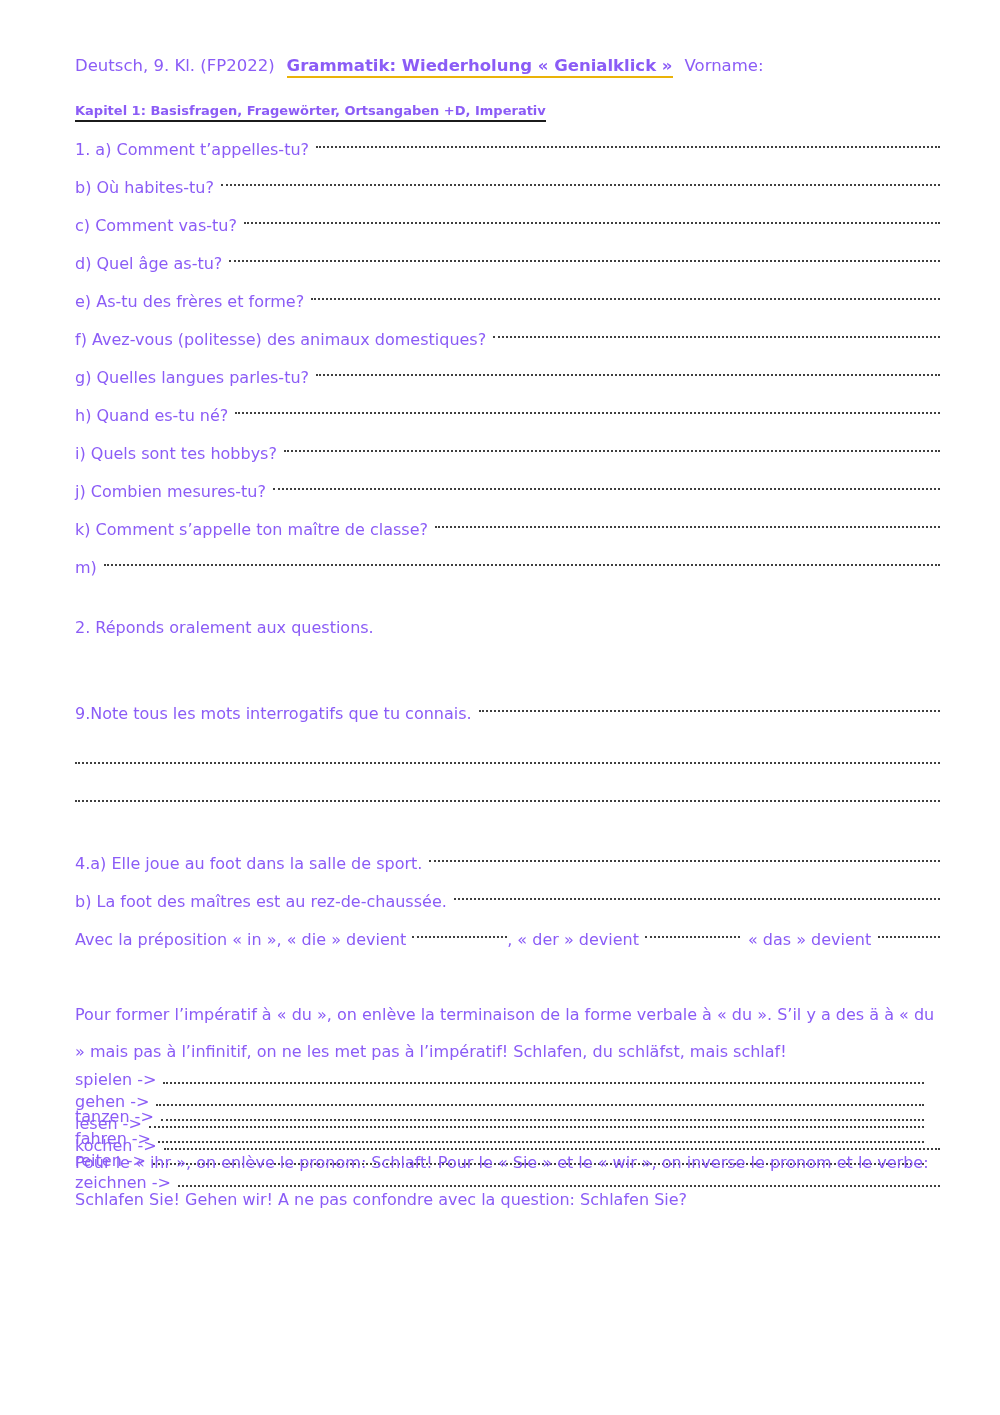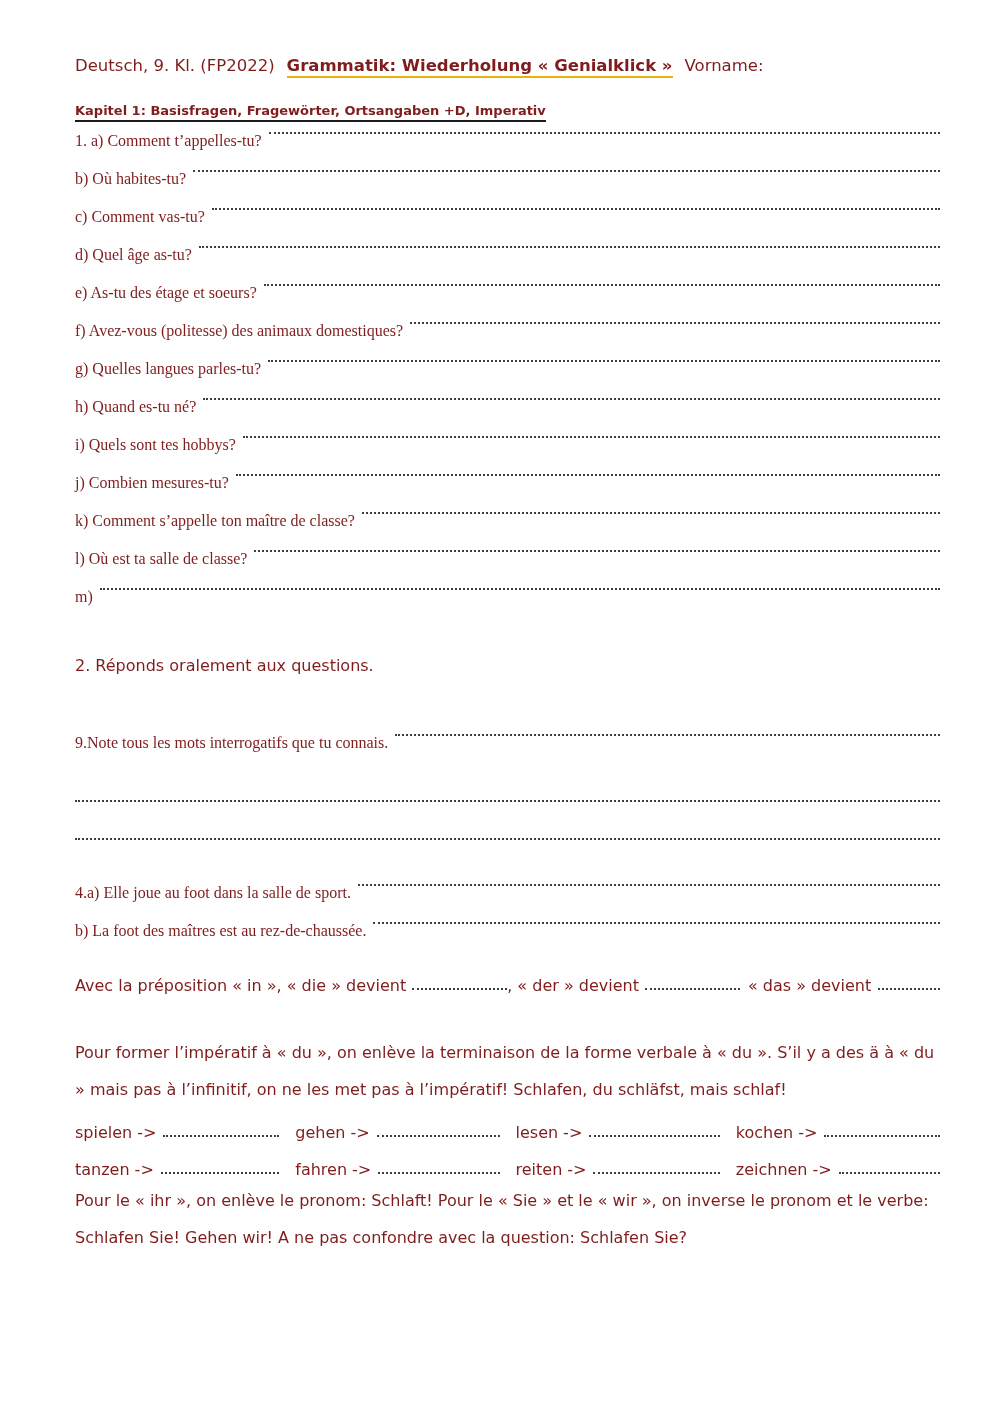--- a/index.html
+++ b/index.html
@@ -2,43 +2,43 @@
 <html><head>
 <meta charset="utf-8">
 <style>
   * { box-sizing: border-box; }
   html, body { margin: 0; padding: 0; background: #ffffff; }
   .page {
     width: 1000px; height: 1415px;
     padding: 56px 60px 0 75px;
     font-family: "DejaVu Sans", sans-serif;
     font-size: 16px;
-    color: #7f1d1d;
+    color: #8b5cf6;
     background: #ffffff;
   }
   .header-row { display: flex; align-items: baseline; gap: 12px; font-size: 16.5px; }
   .doc-title { font-weight: bold; border-bottom: 2px solid #eab308; padding-bottom: 1px; }
   .chapter-wrap { margin-top: 22px; }
   .chapter-heading { display: inline-block; font-weight: bold; font-size: 13px; border-bottom: 2px solid #1b1b1b; padding-bottom: 2px; }
   .qlist { margin-top: 10px; }
-  .q-row { display: flex; align-items: flex-start; height: 38px; font-family: Liberation Serif, serif; }
+  .q-row { display: flex; align-items: center; height: 38px; }
   .q-text { white-space: nowrap; padding-bottom: 3px; }
   .dots { flex: 1 1 auto; border-bottom: 2px dotted #3f3f3f; margin-left: 7px; margin-bottom: 8px; min-width: 20px; }
   .dots.no-gap { margin-left: 0; }
   .ex2-row { margin-top: 30px; height: 38px; display: flex; }
   .ex3-block { margin-top: 40px; }
   .writing-line { height: 38px; display: flex; align-items: flex-end; }
   .ex4-block { margin-top: 36px; }
-  .prep-row { display: flex; align-items: flex-end; height: 38px; }
+  .prep-row { display: flex; align-items: center; height: 38px; }
   .prep-row .part { white-space: nowrap; padding-bottom: 3px; }
   .dots-fixed { border-bottom: 2px dotted #3f3f3f; margin-left: 6px; margin-bottom: 8px; }
   .w95 { width: 95px; }
   .imp-block { margin-top: 36px; }
   .para { line-height: 37px; }
-  .verb-row { display: flex; height: 37px; }
+  .verb-row { display: flex; height: 37px; flex-direction: column; }
   .verb-cell { flex: 1 1 0; display: flex; align-items: flex-end; margin-right: 16px; }
   .verb-cell:last-child { margin-right: 0; }
   .vlabel { padding-bottom: 3px; white-space: nowrap; }
   .arrow { padding-bottom: 3px; margin-left: 5px; white-space: nowrap; }
   .outro { margin-top: 1px; }
 </style>
 </head>
 <body>
 
 <div class="page">
@@ -64,21 +64,21 @@
     </div>
     <div class="q-row">
       <span class="q-text"><span>c)</span> <span>Comment vas-tu?</span></span>
       <span class="dots"></span>
     </div>
     <div class="q-row">
       <span class="q-text"><span>d)</span> <span>Quel âge as-tu?</span></span>
       <span class="dots"></span>
     </div>
     <div class="q-row">
-      <span class="q-text"><span>e)</span> <span>As-tu des étage et soeurs?</span></span>
+      <span class="q-text"><span>e)</span> <span>As-tu des frères et forme?</span></span>
       <span class="dots"></span>
     </div>
     <div class="q-row">
       <span class="q-text"><span>f)</span> <span>Avez-vous (politesse) des animaux domestiques?</span></span>
       <span class="dots"></span>
     </div>
     <div class="q-row">
       <span class="q-text"><span>g)</span> <span>Quelles langues parles-tu?</span></span>
       <span class="dots"></span>
     </div>
@@ -89,24 +89,20 @@
     <div class="q-row">
       <span class="q-text"><span>i)</span> <span>Quels sont tes hobbys?</span></span>
       <span class="dots"></span>
     </div>
     <div class="q-row">
       <span class="q-text"><span>j)</span> <span>Combien mesures-tu?</span></span>
       <span class="dots"></span>
     </div>
     <div class="q-row">
       <span class="q-text"><span>k)</span> <span>Comment s’appelle ton maître de classe?</span></span>
-      <span class="dots"></span>
-    </div>
-    <div class="q-row">
-      <span class="q-text"><span>l)</span> <span>Où est ta salle de classe?</span></span>
       <span class="dots"></span>
     </div>
     <div class="q-row">
       <span class="q-text"><span>m)</span> <span></span></span>
       <span class="dots"></span>
     </div>
   </div>
 
   <div class="ex2-row">
     <span class="q-text">2. Réponds oralement aux questions.</span>

